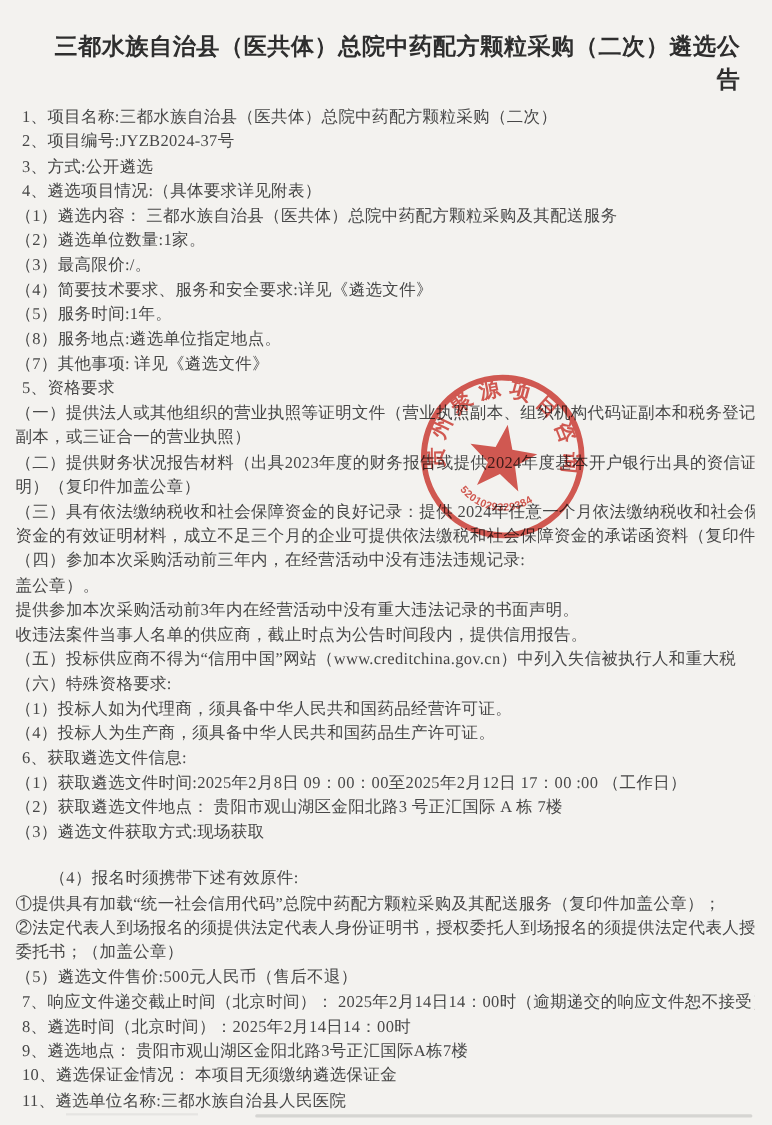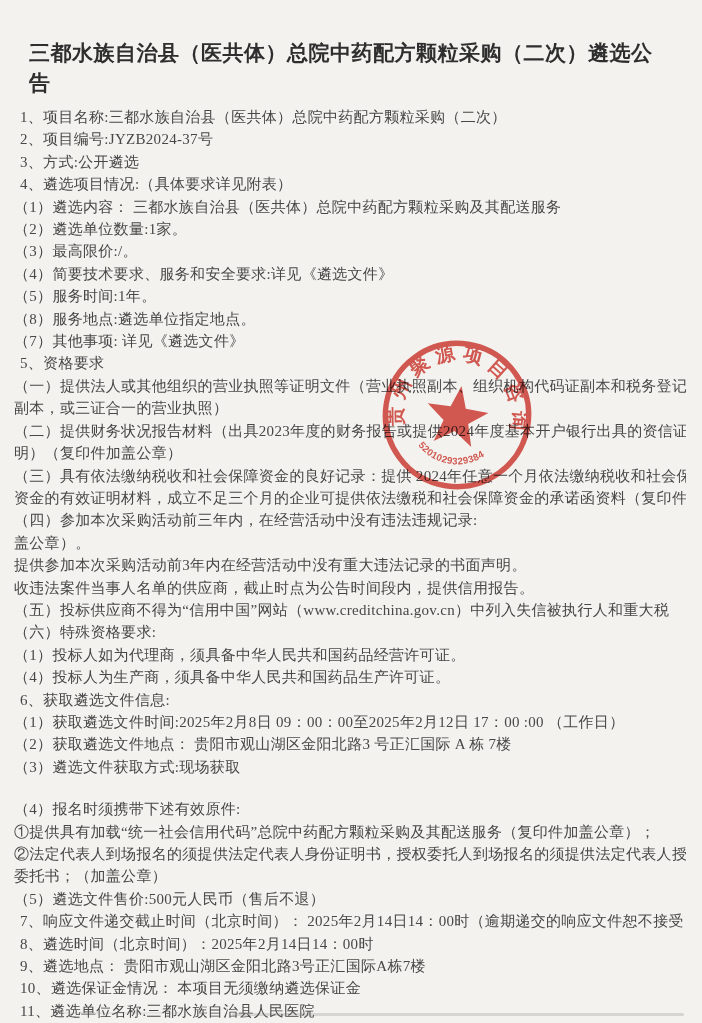--- a/index.html
+++ b/index.html
@@ -7,23 +7,23 @@
     width:702px;height:1023px;overflow:hidden;
     background:#e9e8e6;
     font-family:"Liberation Serif","DejaVu Serif",serif;
   }
   .page{
     position:relative;width:702px;height:1023px;
     background:#f3f2ef;
     color:#454545;
   }
   .doc-title{
-    padding-top:38px;
+    padding-top:28px;
     width:644px;margin:0 auto;
-    text-align:left;
+    text-align:right;
     font-family:"Liberation Sans","DejaVu Sans",sans-serif;
     font-weight:700;
     font-size:21px;line-height:30px;
     color:#2e2e2e;
     letter-spacing:0.5px;
   }
   .doc-body{
     position:relative;
     margin-top:8px;
     padding:0 16px 0 14px;
@@ -31,21 +31,21 @@
     line-height:22.4px;
     color:#474747;
     letter-spacing:0.3px;
   }
   .doc-line{
     margin:0;
     white-space:nowrap;
     overflow:hidden;
   }
   .doc-line.num-line{padding-left:6px;}
-  .doc-line.gap-before{margin-top:20px;}
+  .doc-line.gap-before{margin-top:20px;margin-left:31px;}
   
   .seal{
     position:absolute;
     left:380px;top:338px;
     width:154px;height:154px;
     transform:rotate(9deg);
     mix-blend-mode:multiply;
     opacity:0.87;
     pointer-events:none;
   }

